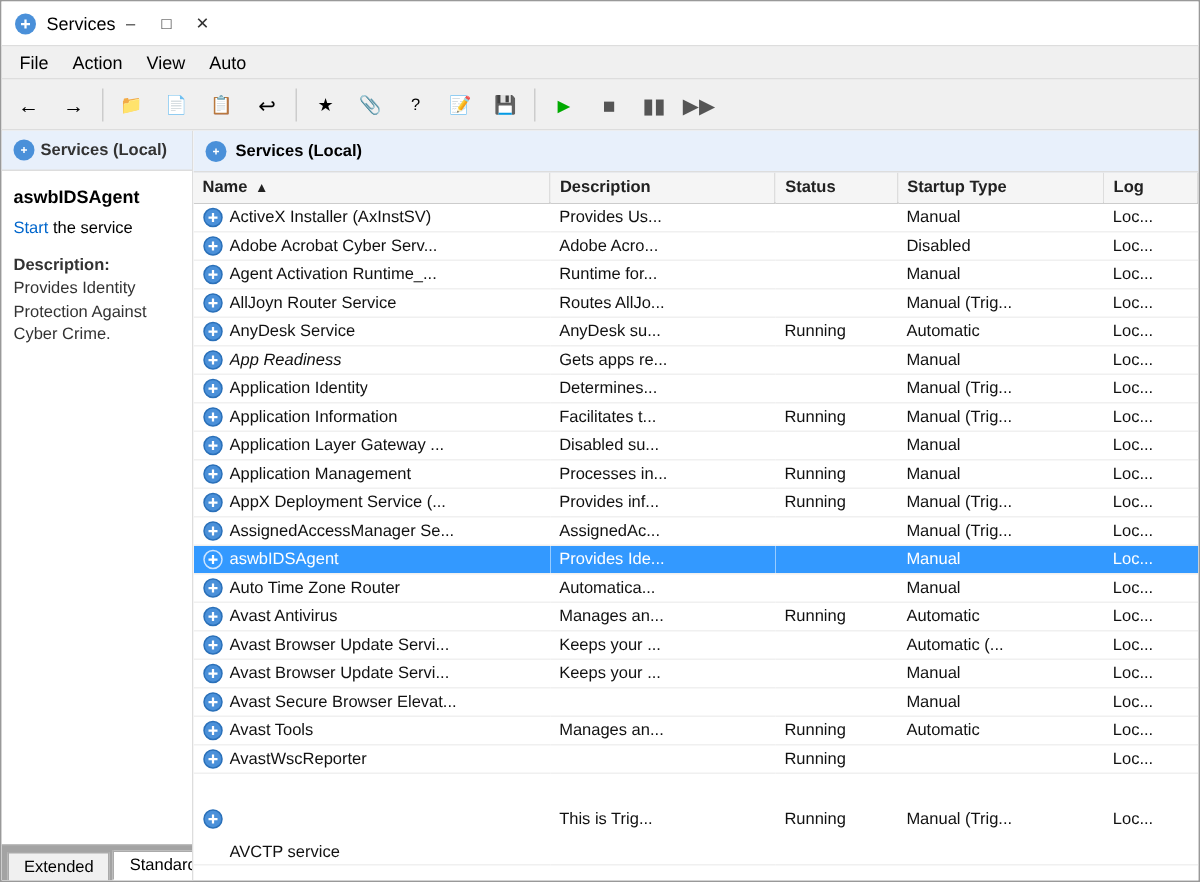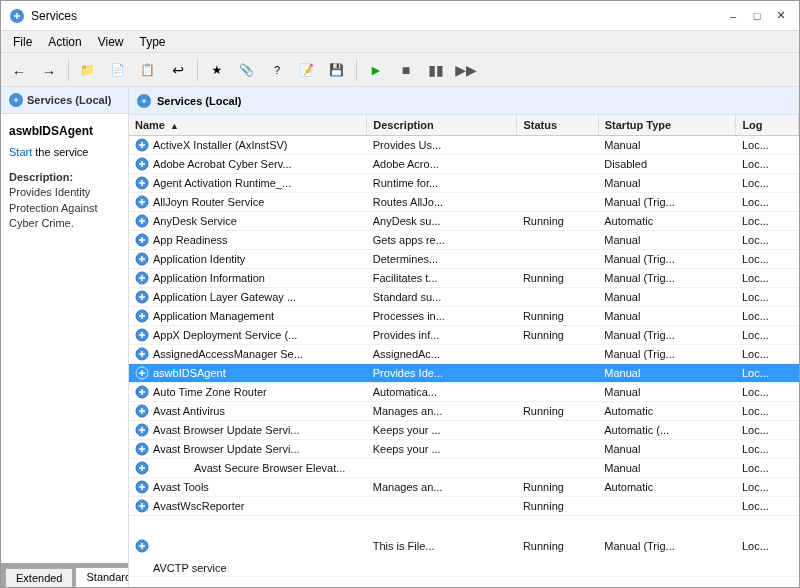--- a/index.html
+++ b/index.html
@@ -20,21 +20,20 @@
       background: #f0f0f0;
       display: flex;
       flex-direction: column;
     }
 
     .title-bar {
       background: #fff;
       height: 30px;
       display: flex;
       align-items: center;
-      justify-content: space-between;
       padding: 0 8px;
       border-bottom: 1px solid #ddd;
     }
 
     .title-bar-left {
       display: flex;
       align-items: center;
       gap: 6px;
     }
 
@@ -334,21 +333,21 @@
       <button class="title-btn">–</button>
       <button class="title-btn">□</button>
       <button class="title-btn close">✕</button>
     </div>
   </div>
 
   <div class="menu-bar">
     <span class="menu-item">File</span>
     <span class="menu-item">Action</span>
     <span class="menu-item">View</span>
-    <span class="menu-item">Type</span>
+    <span class="menu-item">Auto</span>
   </div>
 
   <div class="toolbar">
     <button class="toolbar-btn">←</button>
     <button class="toolbar-btn">→</button>
     <div class="toolbar-separator"></div>
     <button class="toolbar-btn" style="font-size:12px">📁</button>
     <button class="toolbar-btn" style="font-size:12px">📄</button>
     <button class="toolbar-btn" style="font-size:12px">📋</button>
     <button class="toolbar-btn">↩</button>
@@ -496,21 +495,21 @@
                     </svg>
                     <span style="overflow: hidden; text-overflow: ellipsis; white-space: nowrap;">AnyDesk Service</span>
                   </div>
                 </td>
                 <td>AnyDesk su...</td>
                 <td>Running</td>
                 <td>Automatic</td>
                 <td>Loc...</td>
               </tr>
               <tr>
-                <td style="max-width: 190px;">
+                <td style="max-width: 190px; font-style: italic;">
                   <div class="name-cell">
                     <svg width="14" height="14" viewBox="0 0 14 14" style="margin-right: 4px; flex-shrink: 0; vertical-align: middle;">
                       <circle cx="7" cy="7" r="6" fill="#4a90d9" stroke="#2a70b9" stroke-width="1"></circle>
                       <path d="M4 7h6M7 4v6" stroke="white" stroke-width="1.5"></path>
                     </svg>
                     <span style="overflow: hidden; text-overflow: ellipsis; white-space: nowrap;">App Readiness</span>
                   </div>
                 </td>
                 <td>Gets apps re...</td>
                 <td></td>
@@ -550,21 +549,21 @@
               <tr>
                 <td style="max-width: 190px;">
                   <div class="name-cell">
                     <svg width="14" height="14" viewBox="0 0 14 14" style="margin-right: 4px; flex-shrink: 0; vertical-align: middle;">
                       <circle cx="7" cy="7" r="6" fill="#4a90d9" stroke="#2a70b9" stroke-width="1"></circle>
                       <path d="M4 7h6M7 4v6" stroke="white" stroke-width="1.5"></path>
                     </svg>
                     <span style="overflow: hidden; text-overflow: ellipsis; white-space: nowrap;">Application Layer Gateway ...</span>
                   </div>
                 </td>
-                <td>Standard su...</td>
+                <td>Disabled su...</td>
                 <td></td>
                 <td>Manual</td>
                 <td>Loc...</td>
               </tr>
               <tr>
                 <td style="max-width: 190px;">
                   <div class="name-cell">
                     <svg width="14" height="14" viewBox="0 0 14 14" style="margin-right: 4px; flex-shrink: 0; vertical-align: middle;">
                       <circle cx="7" cy="7" r="6" fill="#4a90d9" stroke="#2a70b9" stroke-width="1"></circle>
                       <path d="M4 7h6M7 4v6" stroke="white" stroke-width="1.5"></path>
@@ -682,21 +681,21 @@
                 <td>Manual</td>
                 <td>Loc...</td>
               </tr>
               <tr>
                 <td style="max-width: 190px;">
                   <div class="name-cell">
                     <svg width="14" height="14" viewBox="0 0 14 14" style="margin-right: 4px; flex-shrink: 0; vertical-align: middle;">
                       <circle cx="7" cy="7" r="6" fill="#4a90d9" stroke="#2a70b9" stroke-width="1"></circle>
                       <path d="M4 7h6M7 4v6" stroke="white" stroke-width="1.5"></path>
                     </svg>
-                    <span style="overflow: hidden; text-overflow: ellipsis; white-space: nowrap; margin-left: 41px;">Avast Secure Browser Elevat...</span>
+                    <span style="overflow: hidden; text-overflow: ellipsis; white-space: nowrap;">Avast Secure Browser Elevat...</span>
                   </div>
                 </td>
                 <td></td>
                 <td></td>
                 <td>Manual</td>
                 <td>Loc...</td>
               </tr>
               <tr>
                 <td style="max-width: 190px;">
                   <div class="name-cell">
@@ -730,21 +729,21 @@
               <tr>
                 <td style="max-width: 190px;">
                   <div class="name-cell">
                     <svg width="14" height="14" viewBox="0 0 14 14" style="margin-right: 4px; flex-shrink: 0; vertical-align: middle;">
                       <circle cx="7" cy="7" r="6" fill="#4a90d9" stroke="#2a70b9" stroke-width="1"></circle>
                       <path d="M4 7h6M7 4v6" stroke="white" stroke-width="1.5"></path>
                     </svg>
                     <span style="overflow: hidden; text-overflow: ellipsis; white-space: nowrap; margin-top: 44px;">AVCTP service</span>
                   </div>
                 </td>
-                <td>This is File...</td>
+                <td>This is Trig...</td>
                 <td>Running</td>
                 <td>Manual (Trig...</td>
                 <td>Loc...</td>
               </tr>
             </tbody>
         </table>
       </div>
     </div>
   </div>
 </div>

